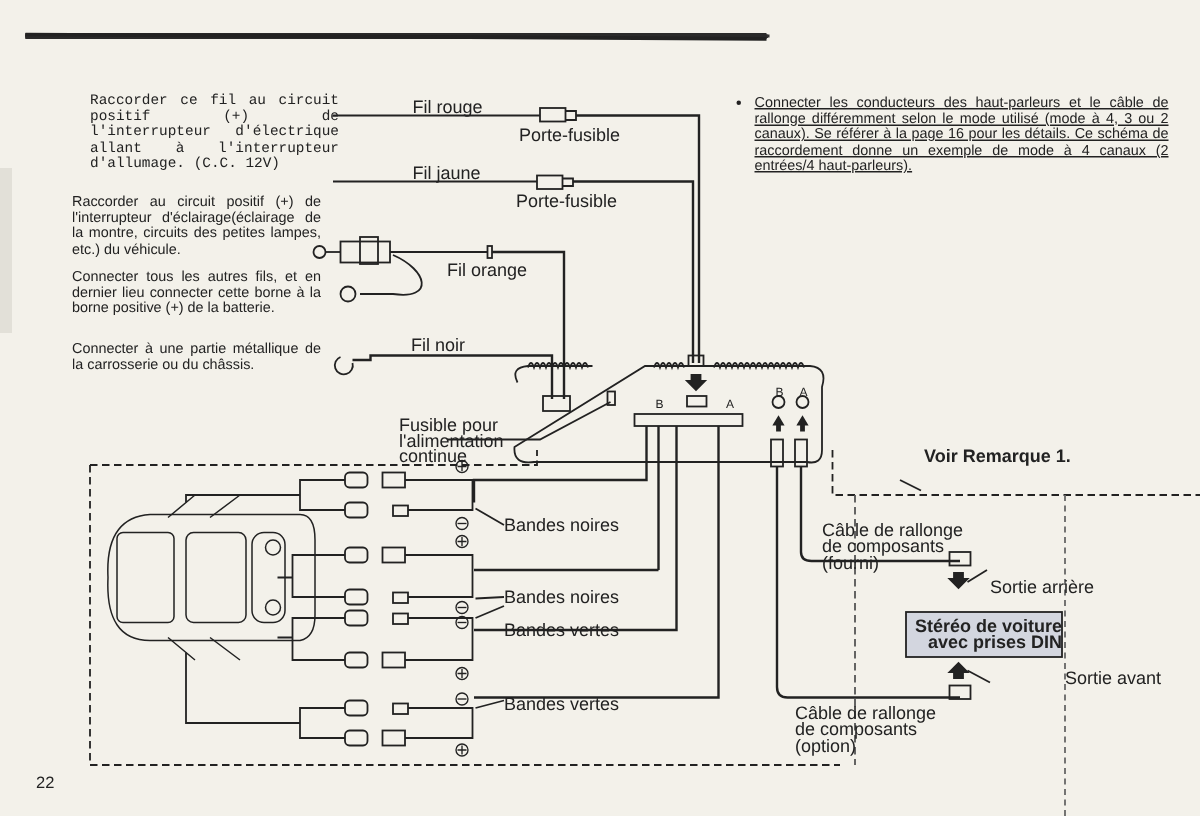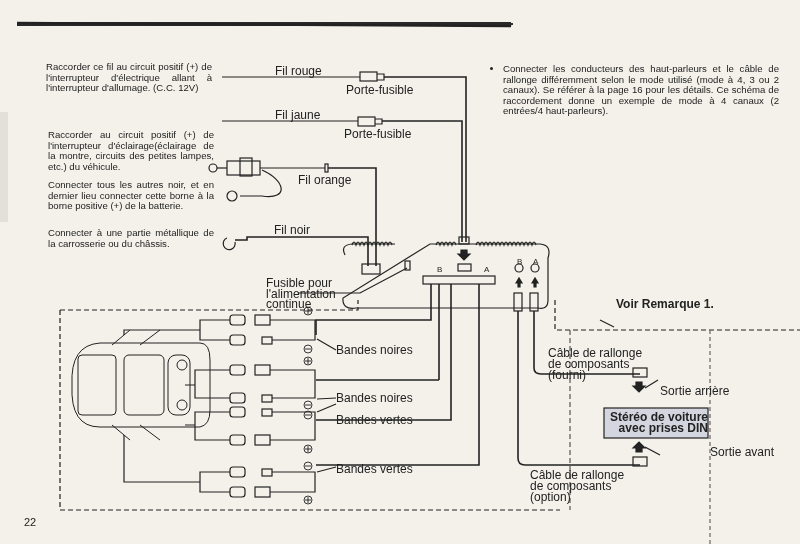--- a/index.html
+++ b/index.html
@@ -2,21 +2,21 @@
 <html><head>
 <meta charset="utf-8">
 <style>
   html,body{margin:0;padding:0;}
   body{width:800px;height:544px;background:#f3f1ea;position:relative;overflow:hidden;font-family:"Liberation Sans",sans-serif;color:#222;}
   .abs{position:absolute;}
   .txt{font-size:9.6px;line-height:10.5px;text-align:justify;}
   .lbl{font-size:12px;line-height:11px;white-space:nowrap;}
   svg{position:absolute;left:0;top:0;}
   .bold{font-weight:bold;}
-  ul{margin:0;padding:0 0 0 14px;}
+  ul{margin:0;padding:0 0 0 14px;text-decoration:underline;}
   li{list-style:disc;}
 </style>
 </head>
 <body>
 
 <div class="abs" style="left:17px;top:22px;width:495px;height:2px;background:#333;transform:rotate(0.15deg);transform-origin:left;width:495px;"></div>
 <div class="abs" style="left:17px;top:23px;width:495px;height:2px;background:#333;width:495px;"></div>
 <div class="abs" style="left:17px;top:23px;width:495px;height:2px;background:#333;width:496px;"></div>
 <div class="abs" style="left:17px;top:23px;width:495px;height:2px;background:#333;width:494px;"></div>
 <div class="abs" style="left:17px;top:24px;height:2px;background:#333;width:494px;"></div>
@@ -149,23 +149,23 @@
       <circle cx="308" cy="466" r="4"></circle>
         <path d="M305 466 h6"></path>
       <circle cx="308" cy="500" r="4"></circle>
         <path d="M305 500 h6 M308 497 v6"></path>
     </g>
   </g>
 
   <rect x="604" y="408" width="104" height="30" fill="#d3d6df" stroke="#222" stroke-width="1.2"></rect>
 </svg>
 
-<div class="abs txt" style="left:46px;top:62px;width:166px;">Raccorder ce fil au circuit positif (+) de l'interrupteur d'électrique allant à l'interrupteur d'allumage. (C.C. 12V)</div>
+<div class="abs txt" style="left:60px;top:62px;width:166px;font-family:Liberation Mono, monospace;">Raccorder ce fil au circuit positif (+) de l'interrupteur d'électrique allant à l'interrupteur d'allumage. (C.C. 12V)</div>
 <div class="abs txt" style="left:48px;top:106px;width:166px;margin-top:24px;">Raccorder au circuit positif (+) de l'interrupteur d'éclairage(éclairage de la montre, circuits des petites lampes, etc.) du véhicule.</div>
-<div class="abs txt" style="left:48px;top:180px;width:166px;">Connecter tous les autres noir, et en dernier lieu connecter cette borne à la borne positive (+) de la batterie.</div>
+<div class="abs txt" style="left:48px;top:180px;width:166px;">Connecter tous les autres fils, et en dernier lieu connecter cette borne à la borne positive (+) de la batterie.</div>
 <div class="abs txt" style="left:48px;top:228px;width:166px;">Connecter à une partie métallique de la carrosserie ou du châssis.</div>
 
 <div class="abs lbl" style="left:275px;top:66px;">Fil rouge</div>
 <div class="abs lbl" style="left:346px;top:85px;">Porte-fusible</div>
 <div class="abs lbl" style="left:275px;top:110px;text-align:center;">Fil jaune</div>
 <div class="abs lbl" style="left:344px;top:129px;">Porte-fusible</div>
 <div class="abs lbl" style="left:298px;top:175px;">Fil orange</div>
 <div class="abs lbl" style="left:274px;top:225px;">Fil noir</div>
 
 <div class="abs lbl" style="left:266px;top:278px;white-space:normal;width:80px;line-height:10.5px;">Fusible pour l'alimentation continue</div>

